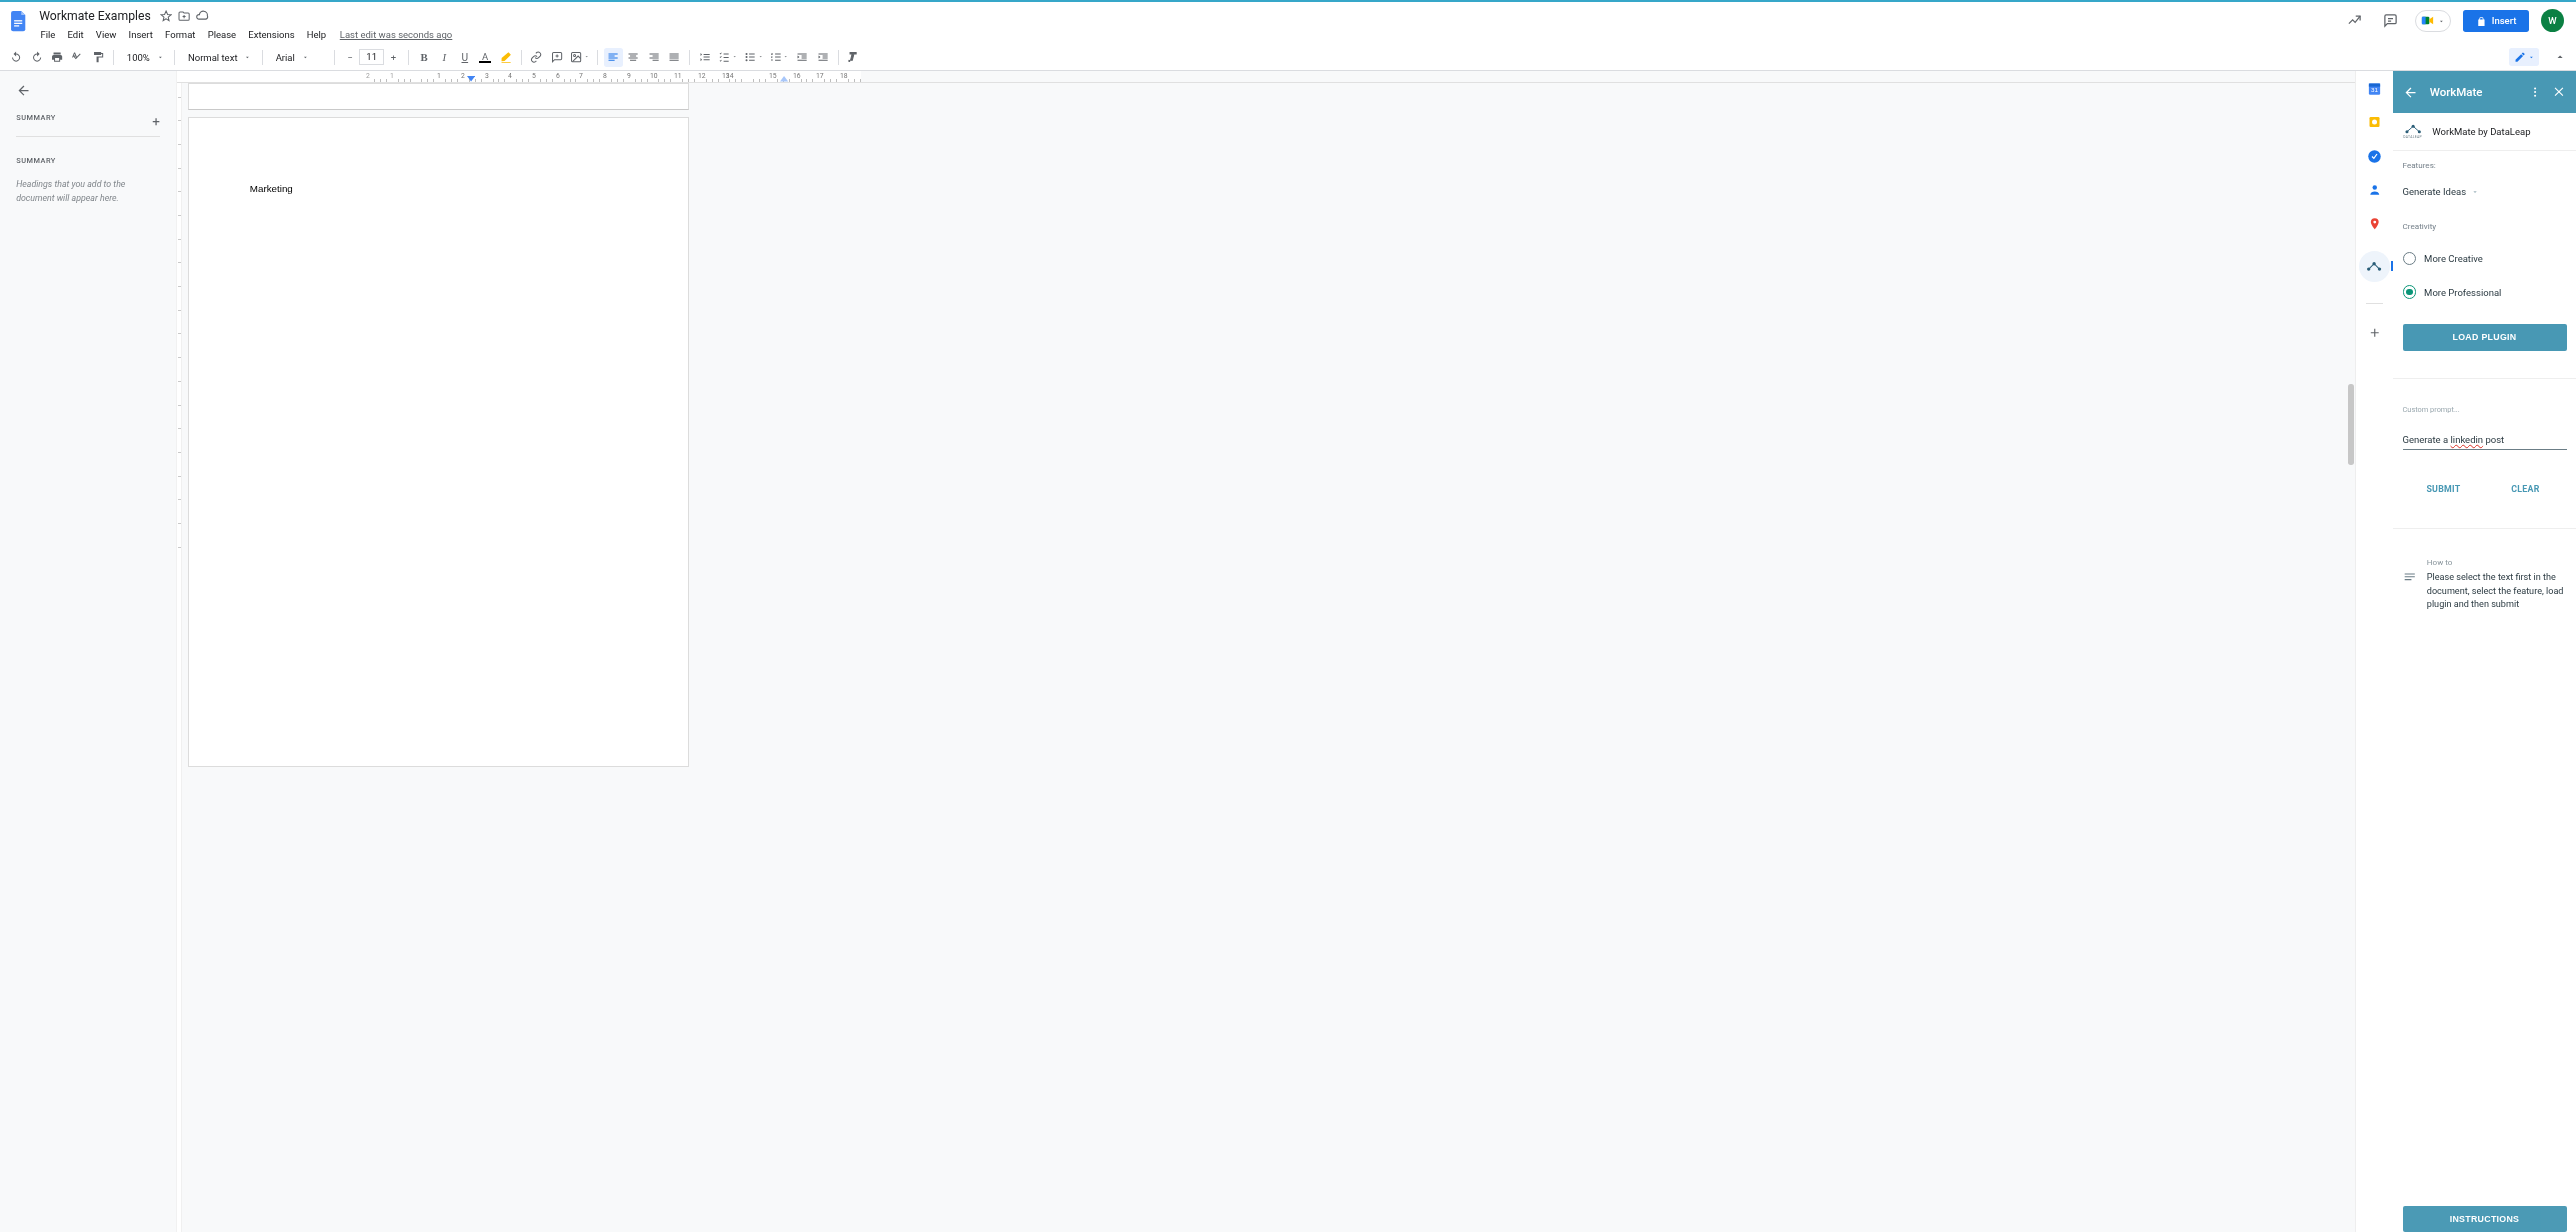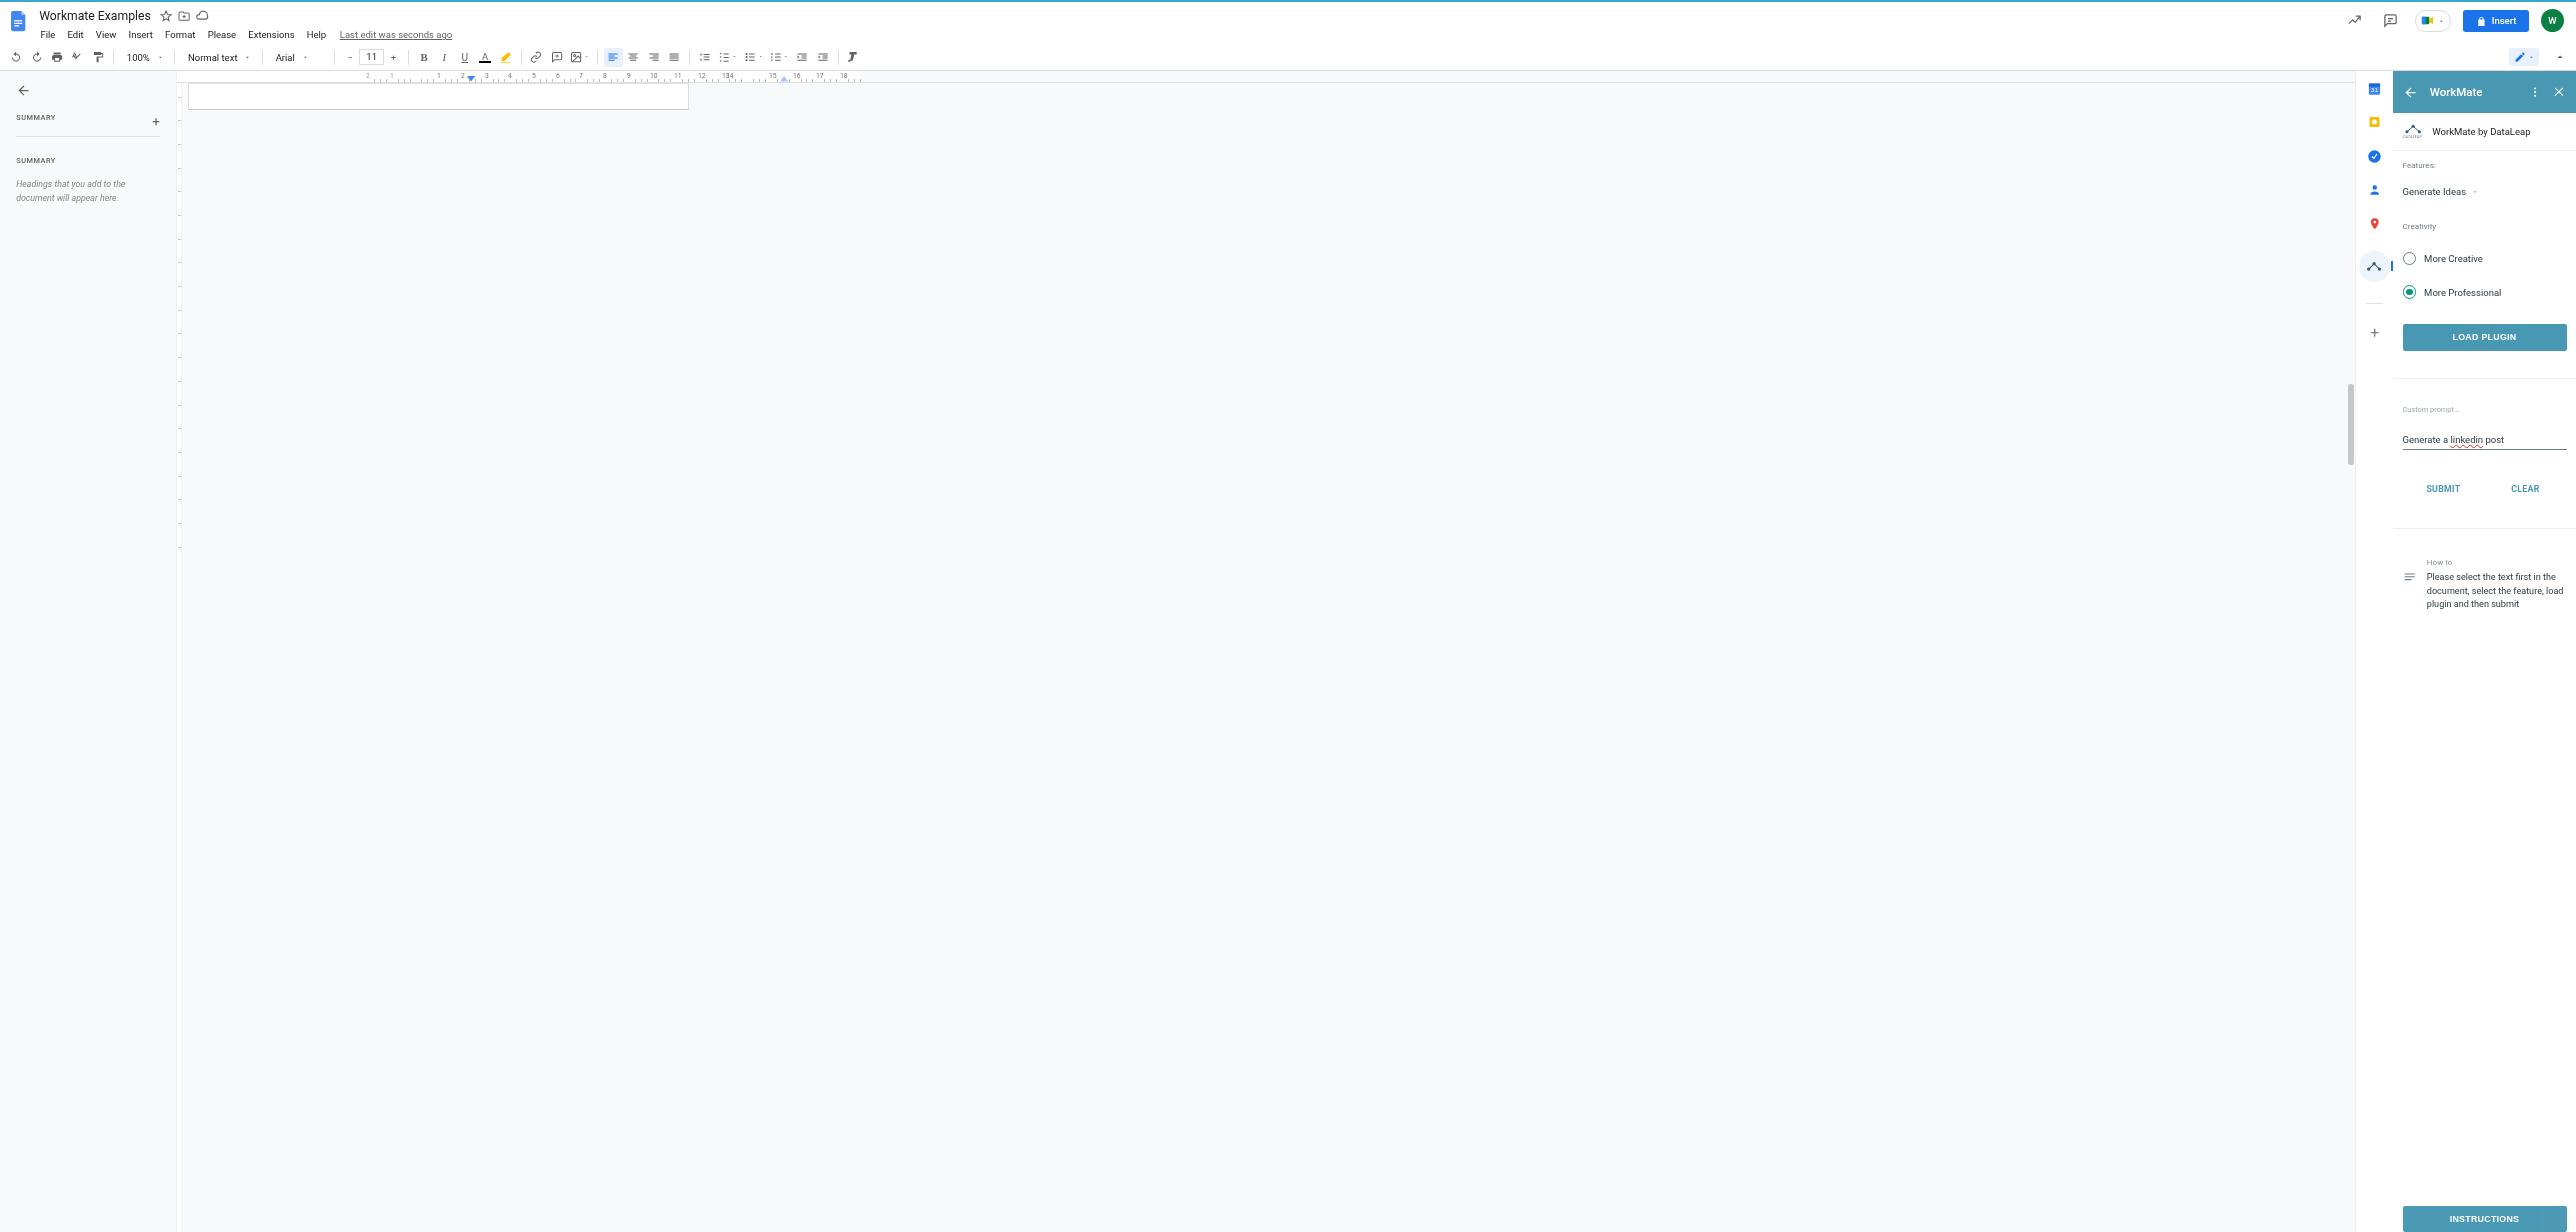--- a/index.html
+++ b/index.html
@@ -511,20 +511,25 @@
             <span class="vt" style="top: 369px;"></span>
             <span class="vt" style="top: 393px;"></span>
             <span class="vt" style="top: 416px;"></span>
             <span class="vt" style="top: 440px;"></span>
             <span class="vt" style="top: 464px;"></span>
           </div>
         <div class="canvas">
           <div class="canvas-inner">
             <div class="page prev"></div>
             <div class="page-gap"></div>
+            <div class="page">
+              <div class="page-content">
+                <span>Marketing</span>
+              </div>
+            </div>
           </div>
           <div class="scroll-indicator"></div>
         </div>
       </div>
     </div>
   </div>
 
   <div class="side-rail">
     <span class="rail-icon">
         <svg width="15" height="15" viewBox="0 0 24 24" style="font-size:14px">

